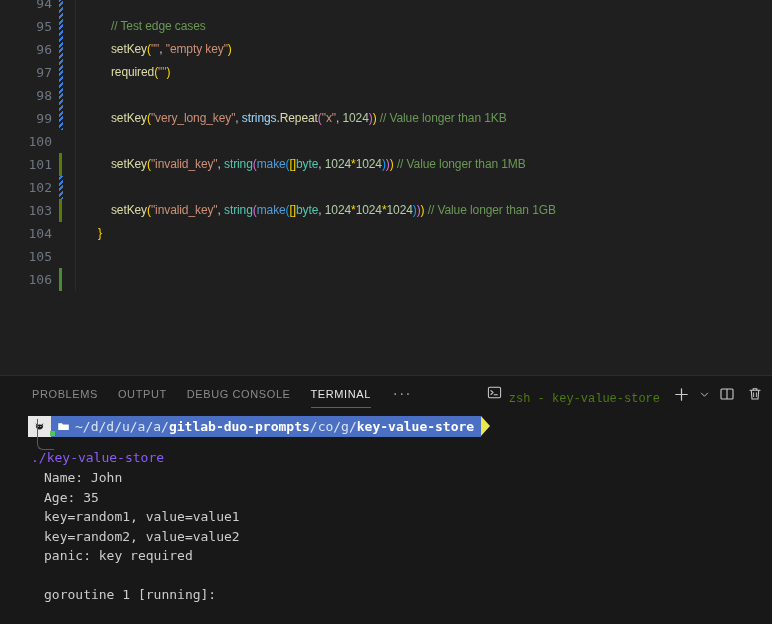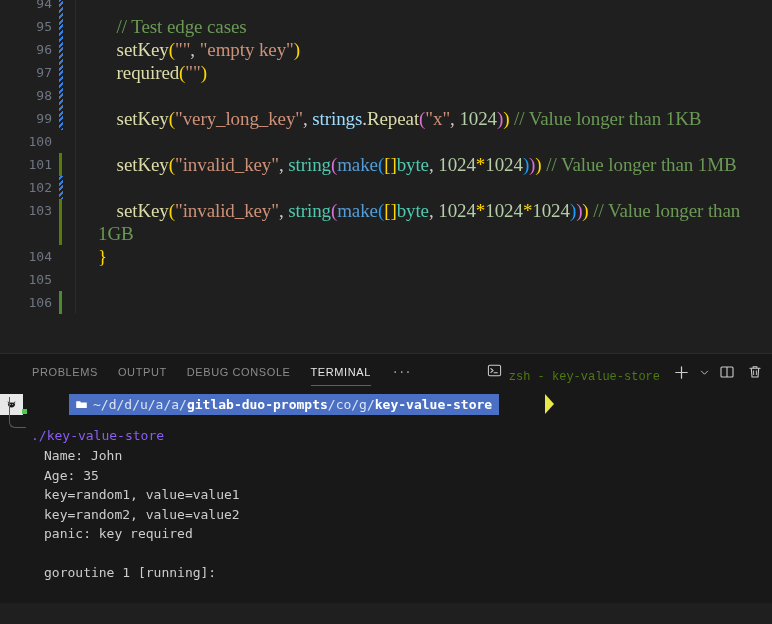--- a/index.html
+++ b/index.html
@@ -44,43 +44,43 @@
     content: ""; position: absolute; left: 2px; top: 0; bottom: 0; width: 3px;
     background: #587c0c;
   }
   .gut.add.bright::after { background: #4b8b2f; }
   .sep {
     width: 1px; flex: 0 0 1px; align-self: stretch; background: #2b2b2b;
     margin-left: 8px;
   }
   .codecell {
     flex: 1 1 auto; min-width: 0;
-    font-family: Liberation Serif, serif;
-    font-size: 19px; line-height: 23px;
+    font-family: Liberation Sans, sans-serif;
+    font-size: 12px; line-height: 23px;
     color: #cccccc; white-space: pre-wrap;
     padding-left: 22px; padding-right: 20px;
     letter-spacing: -0.1px;
   }
 
   
   .t-comment { color: #6a9955; }
   .t-fn      { color: #dcdcaa; }
   .t-str     { color: #ce9178; }
   .t-var     { color: #9cdcfe; }
   .t-type    { color: #4ec9b0; }
   .t-kw      { color: #569cd6; }
   .t-num     { color: #b5cea8; }
   .t-plain   { color: #cccccc; }
   .b1 { color: #ffd700; }
   .b2 { color: #da70d6; }
   .b3 { color: #179fff; }
 
   
   #panel {
-    position: absolute; left: 0; top: 353px; width: 772px; height: 249px;
+    position: absolute; left: 0; top: 375px; width: 772px; height: 249px;
     background: #181818;
     border-top: 1px solid #2b2b2b;
   }
   #panel-header {
     position: relative; height: 36px; display: flex; align-items: stretch;
   }
   .tabs { display: flex; align-items: stretch; padding-left: 22px; }
   .tab {
     display: flex; align-items: center; padding: 0 10px;
     font-size: 11px; letter-spacing: 0.6px;
@@ -122,22 +122,22 @@
   }
   .tline {
     font-family: "DejaVu Sans Mono", monospace;
     font-size: 13px; line-height: 19.5px; color: #cccccc;
     white-space: pre; padding-left: 44px;
   }
   .tline.blank { color: transparent; }
 
   
   .prompt-row {
-    position: relative; height: 31px; 
-    display: flex; align-items: stretch; gap: 46px;
+    position: relative; height: 31px; margin-left: 28px;
+    display: flex; align-items: stretch;
   }
   .seg { display: flex; align-items: center; height: 21px; font-family: "DejaVu Sans Mono", monospace; font-size: 13px; }
   .seg-user { background: #e8e8e8; color: #1a1a1a; padding: 0 6px; font-size: 12px; }
   .seg-path { background: #4a6fc3; color: #ffffff; padding: 0 7px 0 6px; white-space: nowrap; }
   .seg-path .dim { color: #dbe4f7; }
   .seg-path .bold { font-weight: bold; color: #ffffff; }
   .seg-git {
     background: #e8e84a; color: #1a1a1a; padding: 0 7px 0 6px;
     white-space: nowrap; font-size: 13px;
   }

